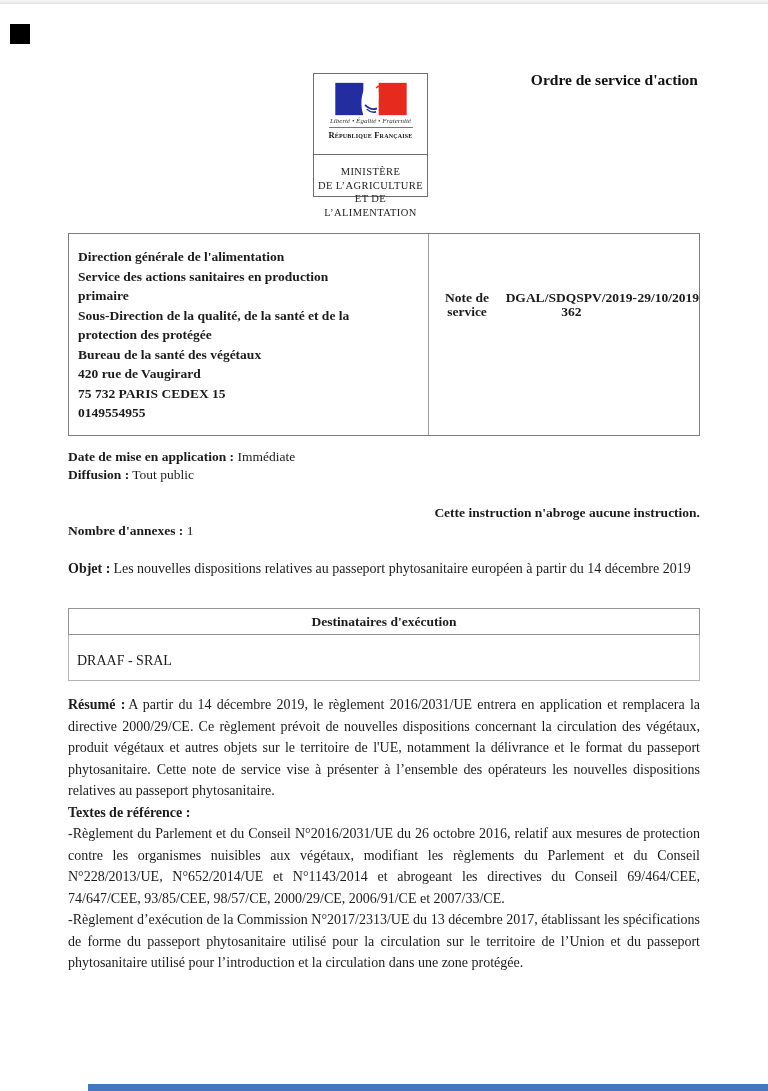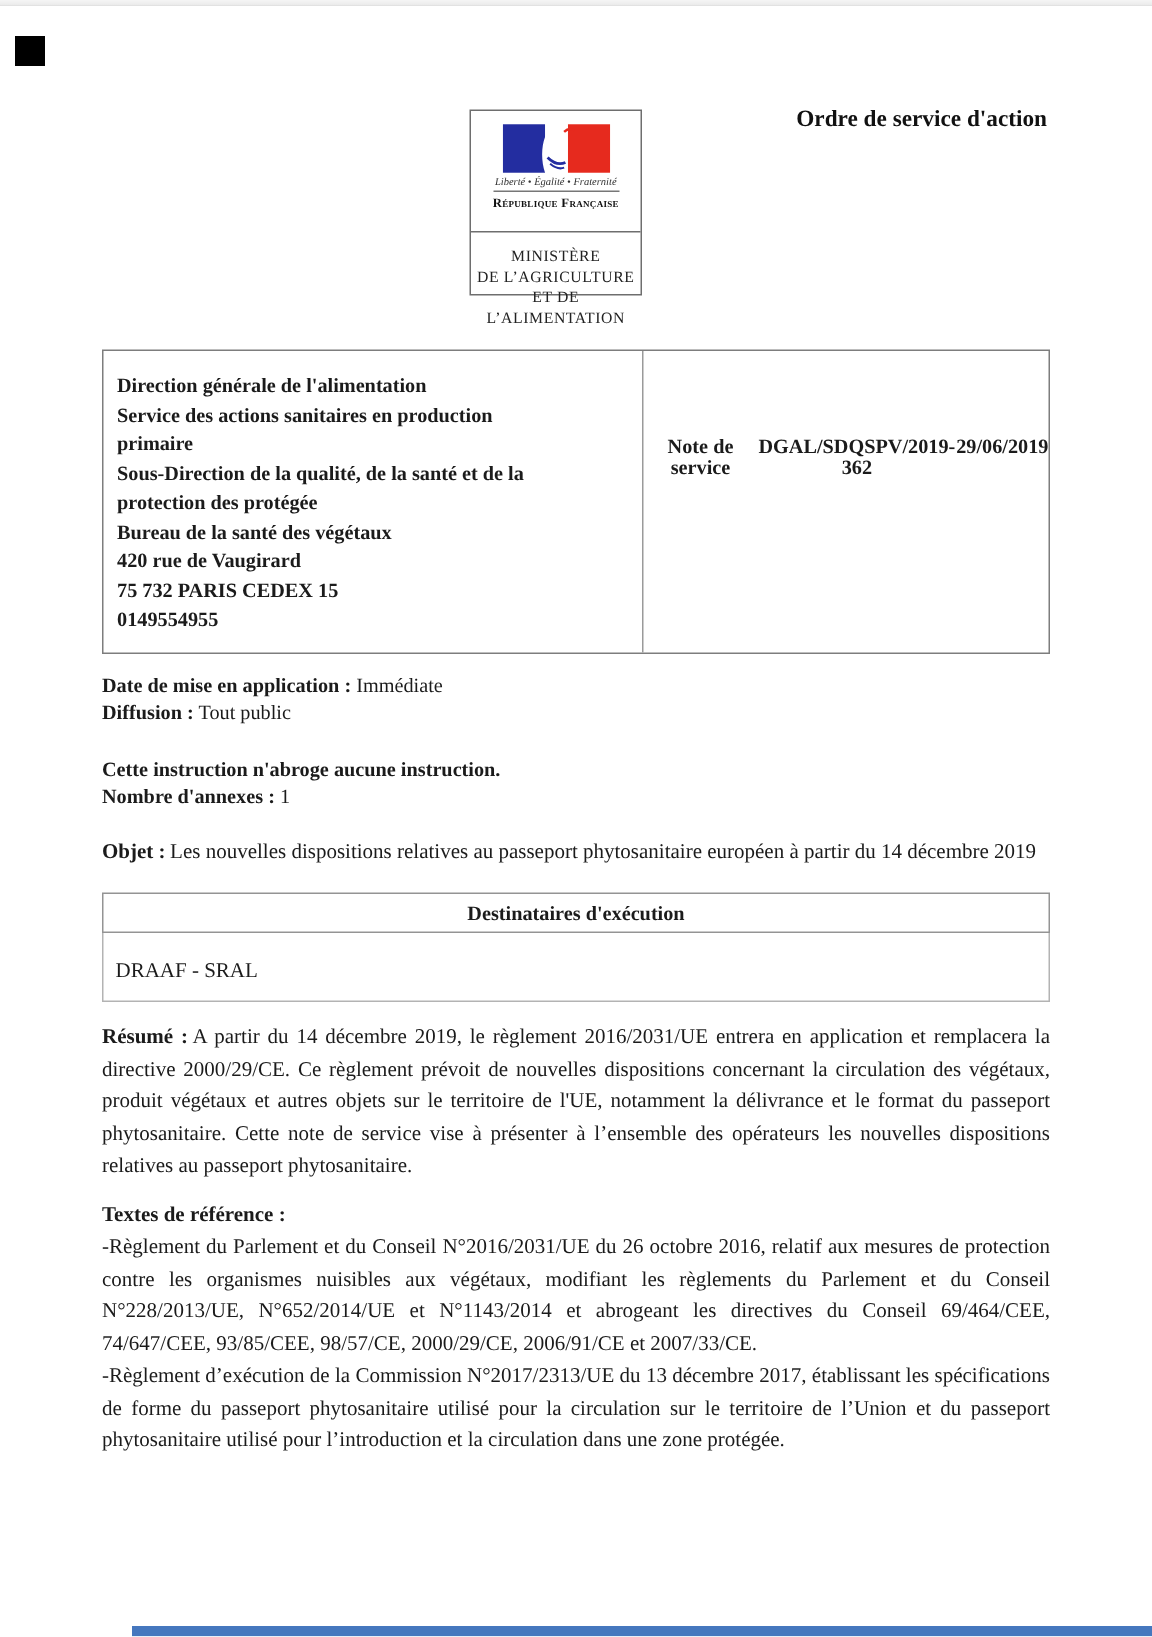--- a/index.html
+++ b/index.html
@@ -33,35 +33,35 @@
                line-height:19.5px;}
   .sender-right{flex:1;border-left:1px solid #9a9a9a;text-align:center;font-weight:bold;
                 font-size:13.5px;padding-top:57px;display:flex;
                 row-gap:22px;line-height:14px;}
 
   
   .flow{position:absolute;left:68px;top:448px;width:632px;}
   .meta-line{font-size:13.5px;line-height:18px;}
   .meta-line b{font-weight:bold;}
   .mt20{margin-top:20px;}
-  .bold-line{font-weight:bold;font-size:13.5px;line-height:18px;}
+  .bold-line{font-weight:bold;font-size:13.5px;line-height:18px;text-align:right;}
   .just{text-align:justify;}
   .objet{margin-top:19px;font-size:14px;line-height:19px;}
   .objet b{font-weight:bold;margin-right:3px;}
 
-  .dest-table{margin-top:17px;}
+  .dest-table{margin-top:30px;}
   .dest-header{height:27px;border:1px solid #949494;font-weight:bold;font-size:13.5px;
                text-align:center;line-height:25px;background:#fff;}
   .dest-body{height:46px;border:1px solid #b3b3b3;border-top:none;font-size:14px;
              padding:18px 0 0 8px;}
 
   .resume{margin-top:13px;font-size:14px;line-height:21.5px;}
   .resume b{font-weight:bold;margin-right:3px;}
 
-  .refs{margin-top:11px;font-size:14px;line-height:21.5px;}
+  .refs{font-size:14px;line-height:21.5px;}
   .refs-label{font-weight:bold;}
 
   .bottom-bar{position:absolute;left:88px;right:0;bottom:0;height:7px;background:#4577be;}
 </style>
 </head>
 <body>
 
 <div class="page">
 
   <div class="top-strip"></div>
@@ -99,21 +99,21 @@
       <div>Sous-Direction de la qualité, de la santé et de la</div>
       <div>protection des protégée</div>
       <div>Bureau de la santé des végétaux</div>
       <div>420 rue de Vaugirard</div>
       <div>75 732 PARIS CEDEX 15</div>
       <div>0149554955</div>
     </div>
     <div class="sender-right">
       <div>Note de service</div>
       <div>DGAL/SDQSPV/2019-362</div>
-      <div>29/06/2019</div>
+      <div>29/10/2019</div>
     </div>
   </div>
 
   <div class="flow">
 
     <div class="meta-line">
       <b>Date de mise en application :</b>
       <span>Immédiate</span>
     </div>
     <div class="meta-line">

